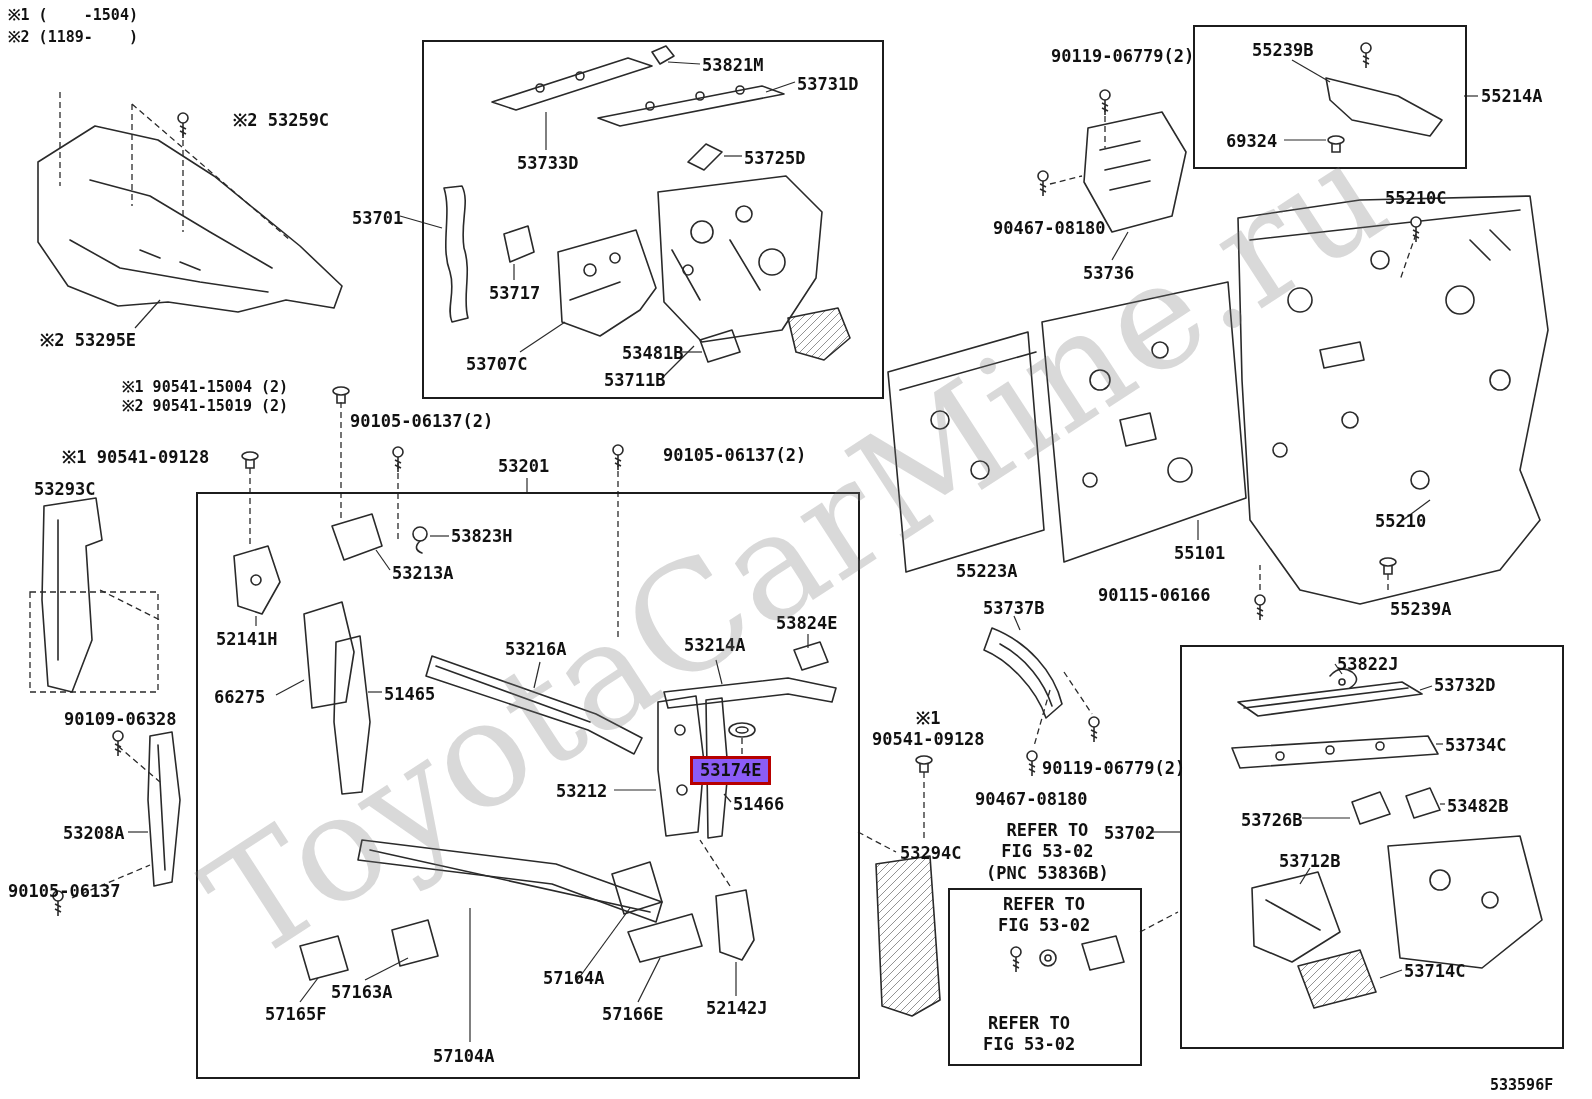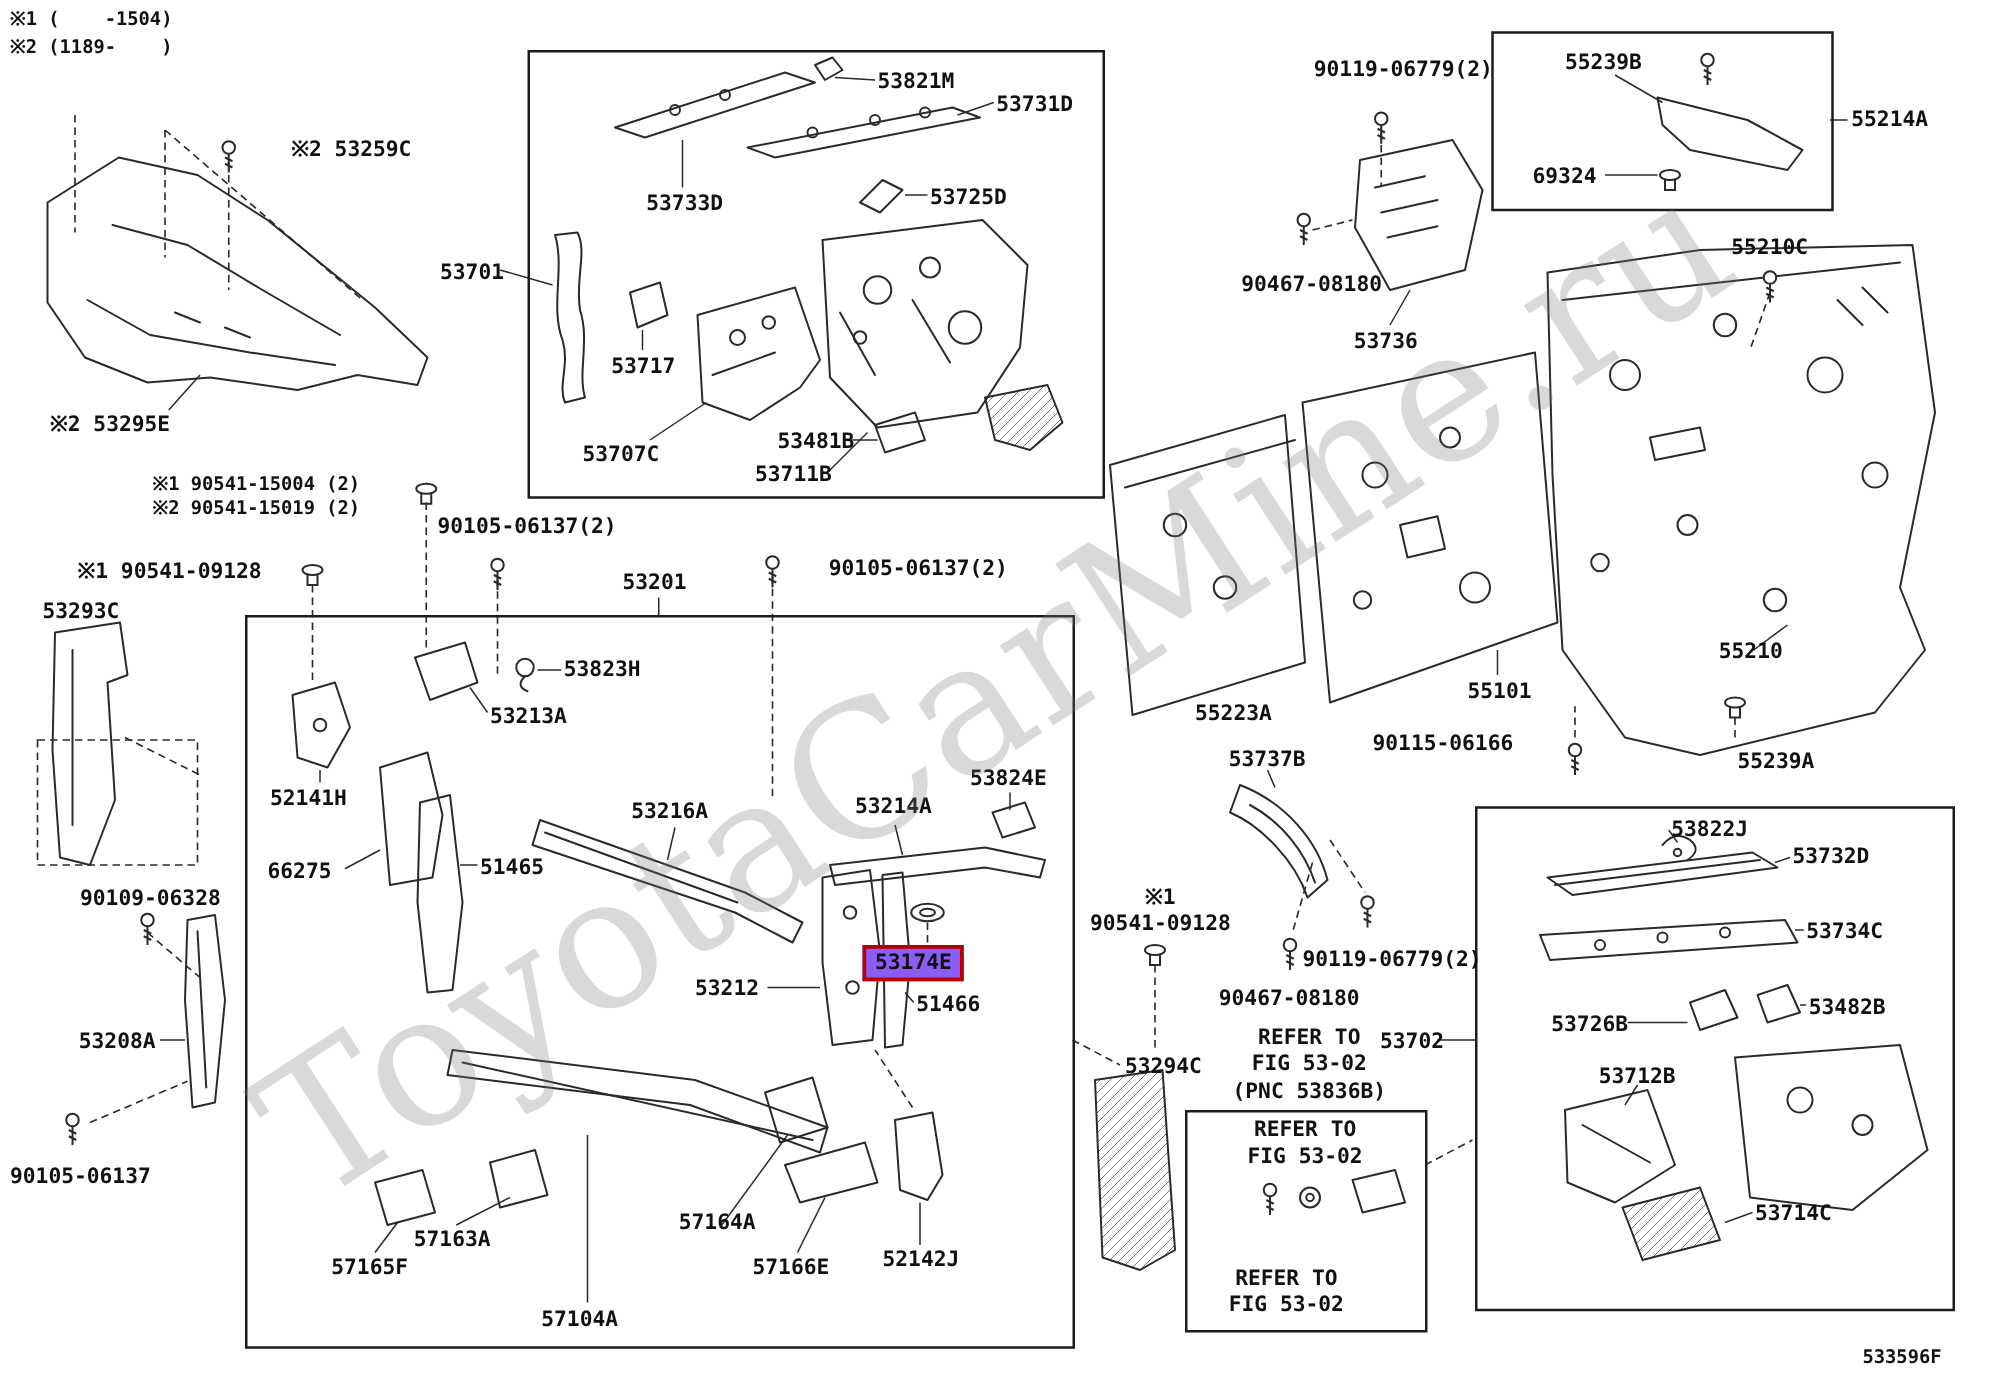--- a/index.html
+++ b/index.html
@@ -273,21 +273,21 @@
   <div class="lbl" style="left:214px;top:687px">66275</div>
   <div class="lbl" style="left:384px;top:684px">51465</div>
   <div class="lbl" style="left:505px;top:639px">53216A</div>
   <div class="lbl" style="left:684px;top:635px">53214A</div>
   <div class="lbl" style="left:776px;top:613px">53824E</div>
   <div class="lbl" style="left:556px;top:781px">53212</div>
   <div class="lbl hl" style="left:690px;top:756px">53174E</div>
   <div class="lbl" style="left:733px;top:794px">51466</div>
   <div class="lbl" style="left:64px;top:709px">90109-06328</div>
   <div class="lbl" style="left:63px;top:823px">53208A</div>
-  <div class="lbl" style="left:8px;top:931px">90105-06137</div>
+  <div class="lbl" style="left:8px;top:881px">90105-06137</div>
   <div class="lbl" style="left:331px;top:982px">57163A</div>
   <div class="lbl" style="left:265px;top:1004px">57165F</div>
   <div class="lbl" style="left:543px;top:968px">57164A</div>
   <div class="lbl" style="left:602px;top:1004px">57166E</div>
   <div class="lbl" style="left:706px;top:998px">52142J</div>
   <div class="lbl" style="left:433px;top:1046px">57104A</div>
   <div class="lbl" style="left:1051px;top:46px">90119-06779(2)</div>
   <div class="lbl" style="left:1252px;top:40px">55239B</div>
   <div class="lbl" style="left:1481px;top:86px">55214A</div>
   <div class="lbl" style="left:1226px;top:131px">69324</div>

